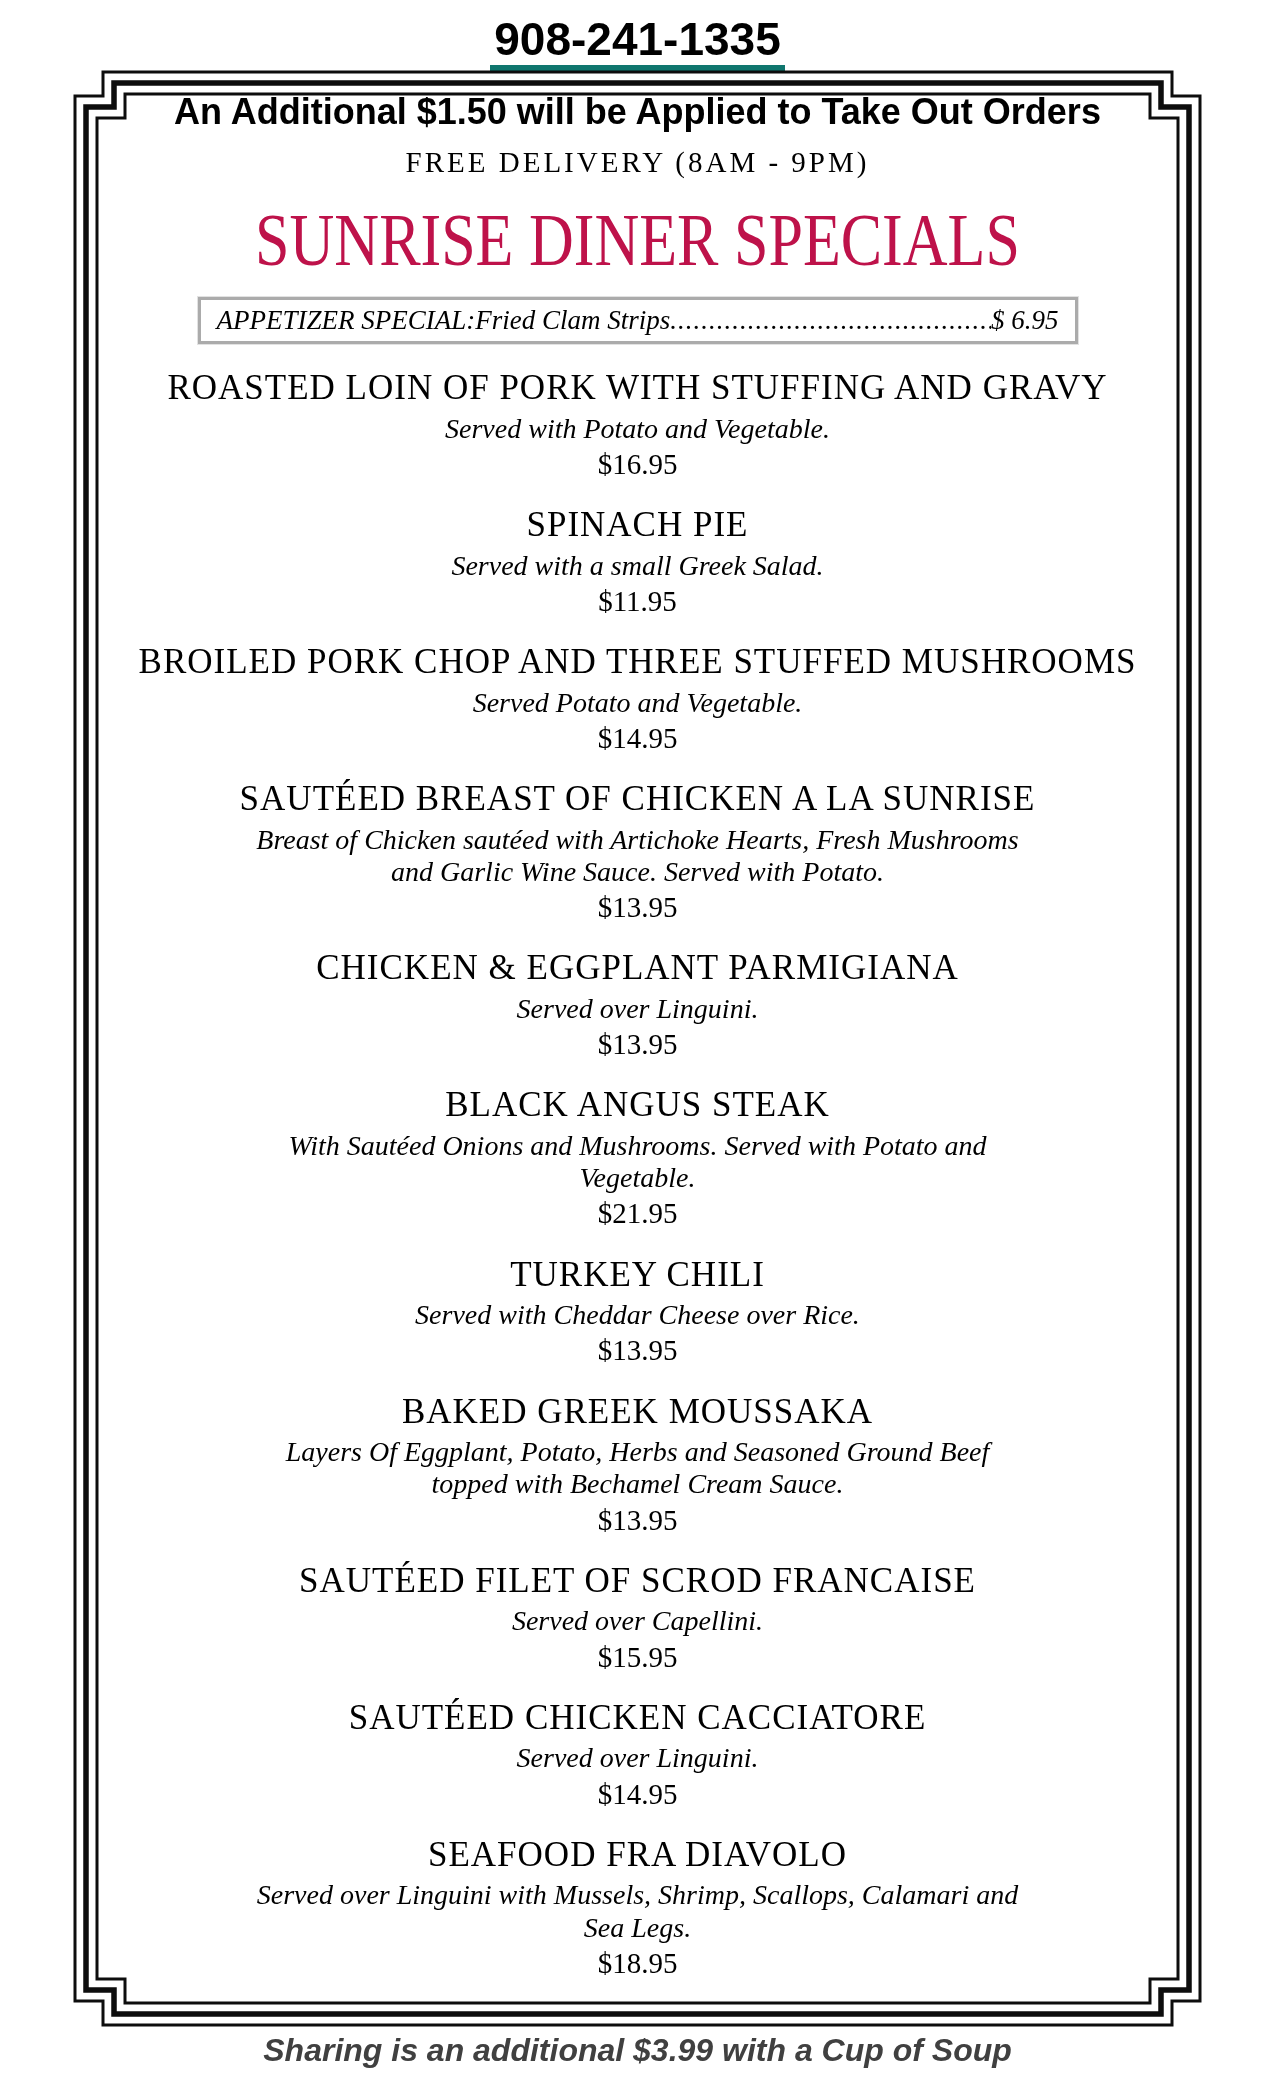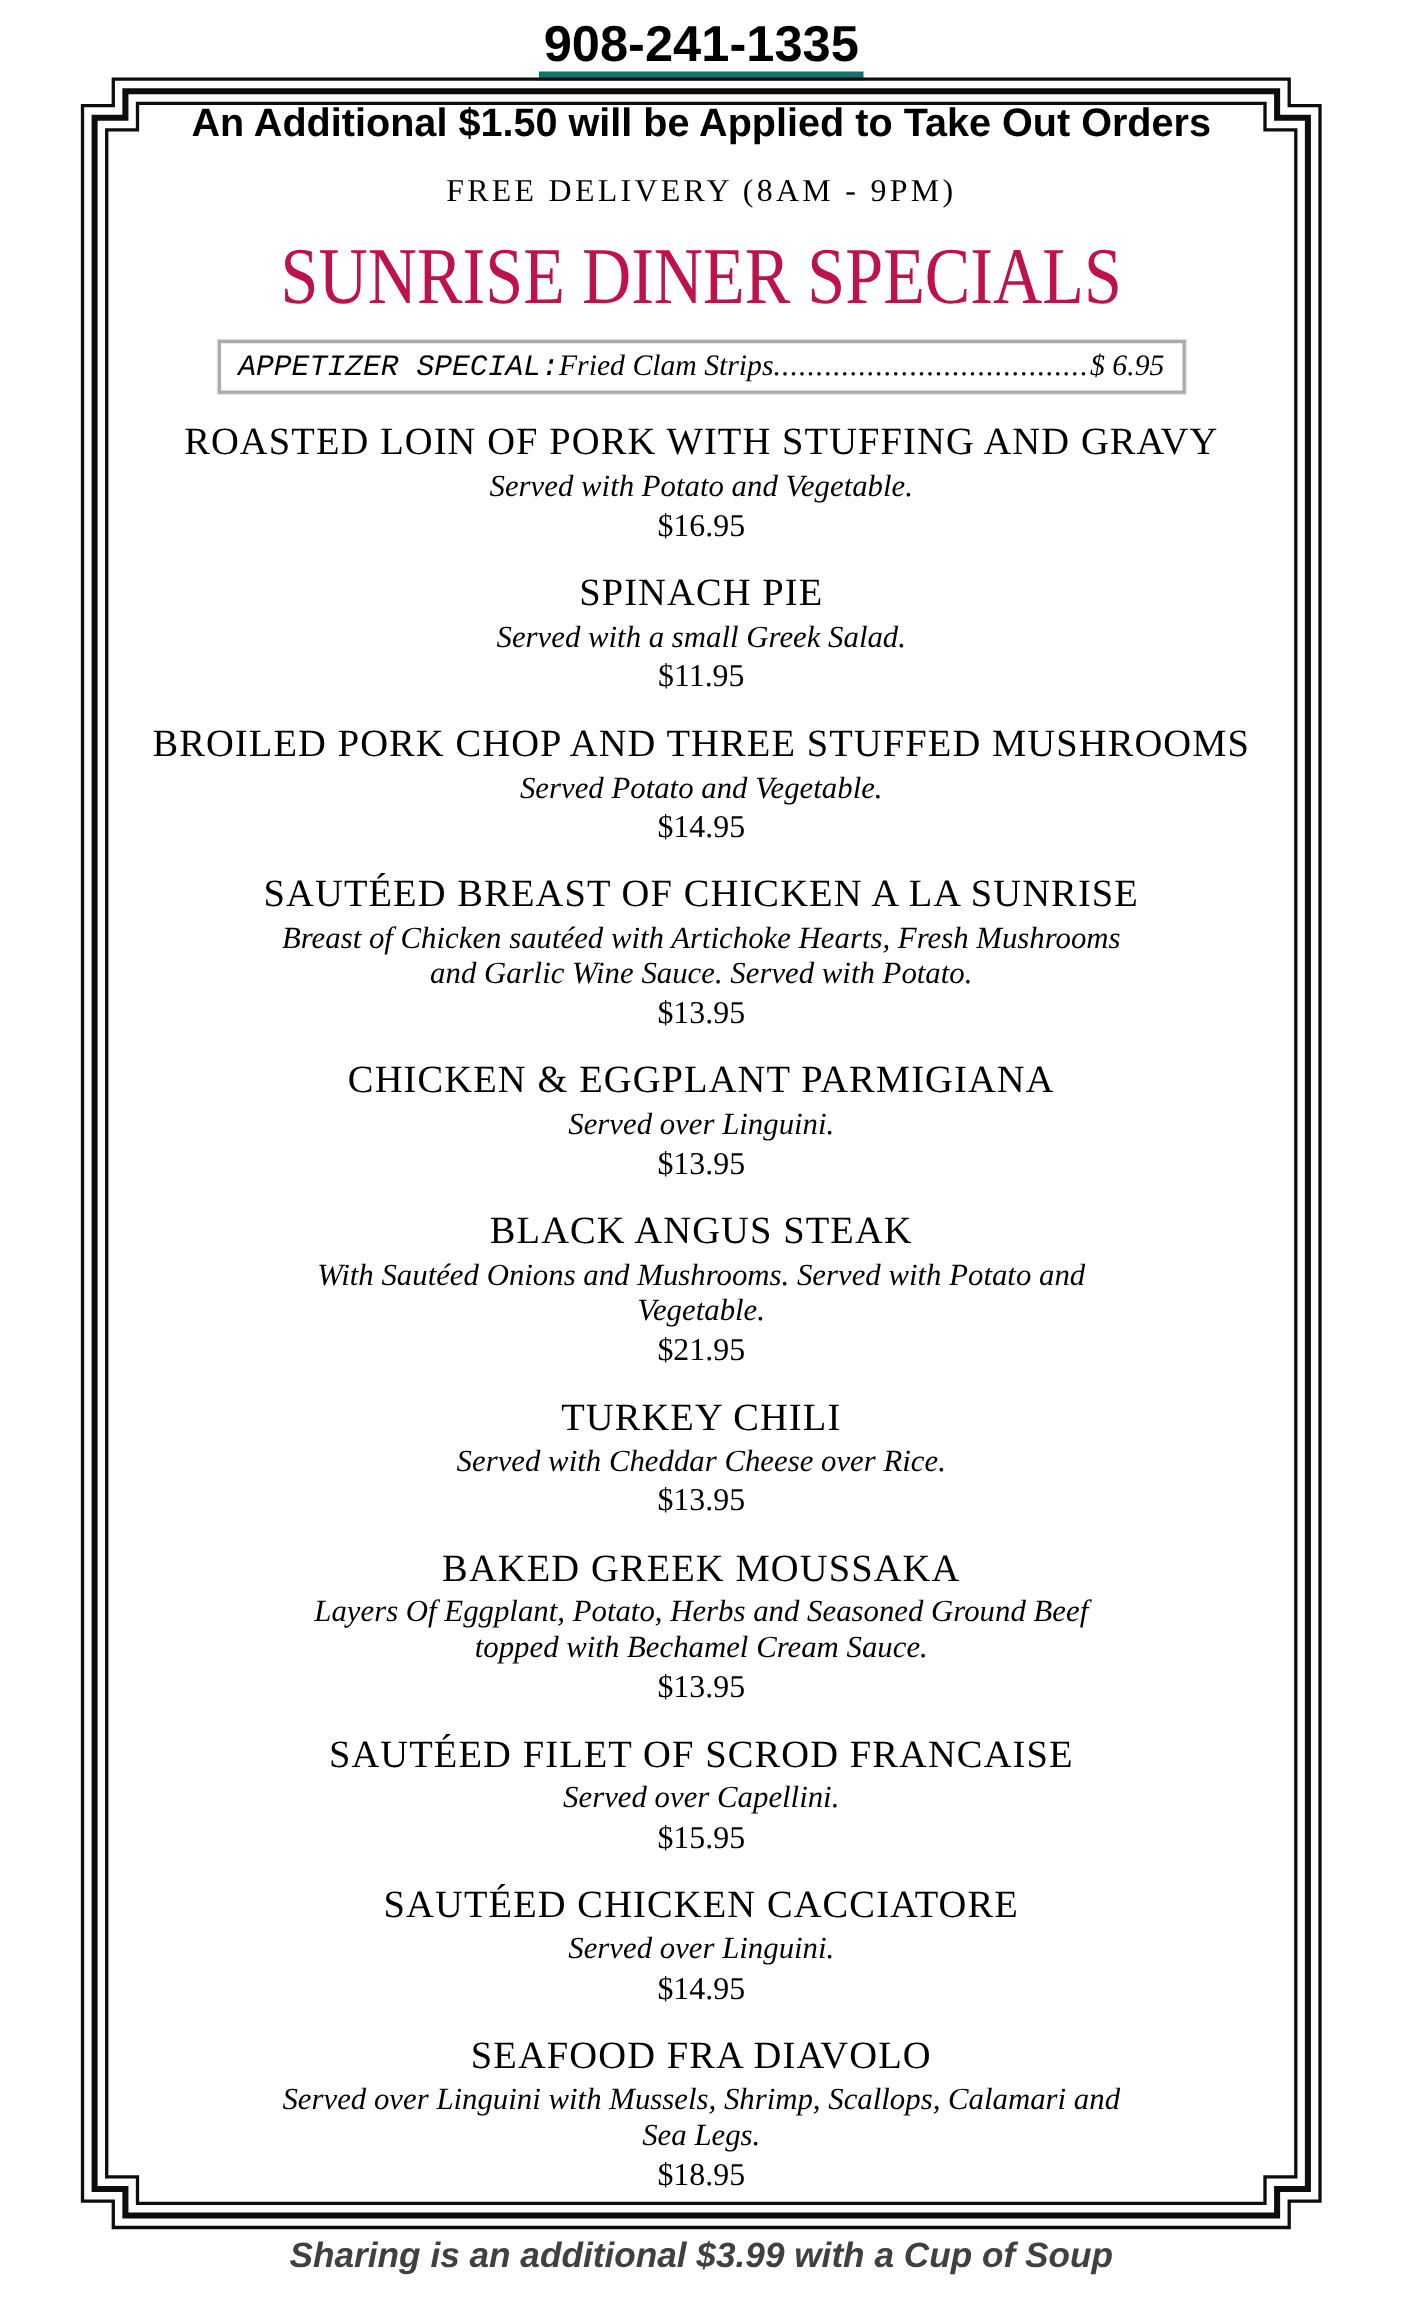--- a/index.html
+++ b/index.html
@@ -17,34 +17,34 @@
   .frame-svg{position:absolute;top:0;left:0;pointer-events:none;}
   
   .content{
     position:absolute;left:110px;right:110px;top:90px;
     text-align:center;
   }
   .takeout{
     font-family:"Liberation Sans",sans-serif;font-weight:bold;font-size:36px;line-height:1.2;
   }
   .delivery{
-    font-family:"Liberation Serif",serif;font-size:29px;letter-spacing:3px;line-height:1.2;margin-top:24px;
+    font-family:"Liberation Serif",serif;font-size:29px;letter-spacing:3px;line-height:1.2;margin-top:12px;
   }
   .title{
     color:#BE124A;font-size:62px;line-height:1.05;margin-top:22px;letter-spacing:0px;
     font-family:"Liberation Serif",serif;transform:scale(1.0,1.18);transform-origin:center top;
   }
   .app-box{
     width:880px;margin:30px auto 0 auto;border:3px solid #ababab;background:#fff;
     box-shadow:0 0 0 1px #e2e2e2;
     padding:5px 16px;box-sizing:border-box;
     display:flex;align-items:baseline;
     font-style:italic;font-size:27px;white-space:nowrap;
   }
-  .app-label{flex:0 0 auto;font-family:Liberation Mono, monospace;}
+  .app-label{flex:0 0 auto;}
   .app-name{flex:0 0 auto;}
   .app-dots{flex:1 1 auto;overflow:hidden;text-align:left;letter-spacing:1px;}
   .app-price{flex:0 0 auto;}
   
   .item{margin-top:25px;}
   .item-name{
     font-size:35px;line-height:1.1;letter-spacing:1px;
   }
   .item-desc{
     font-style:italic;font-size:28px;line-height:1.15;max-width:770px;margin:5px auto 0 auto;

